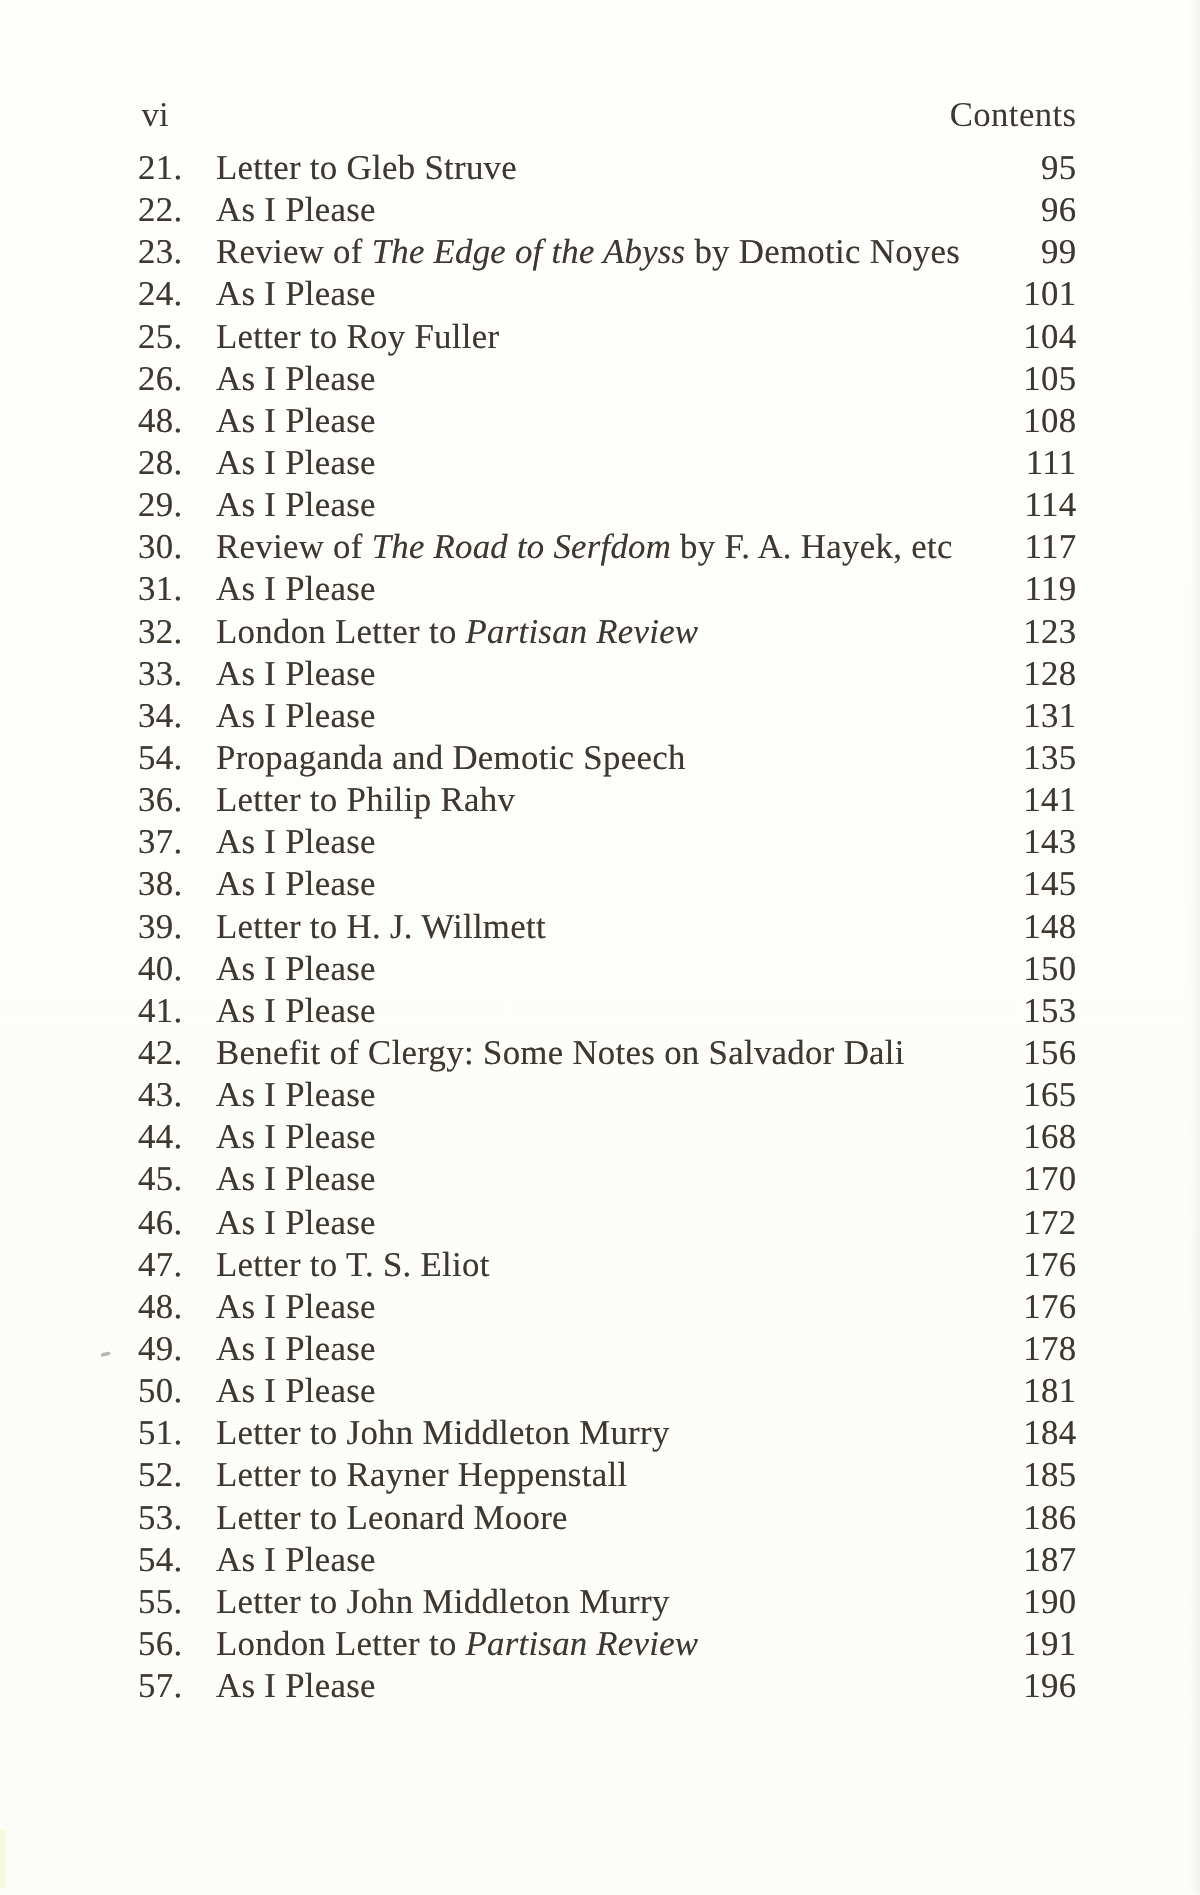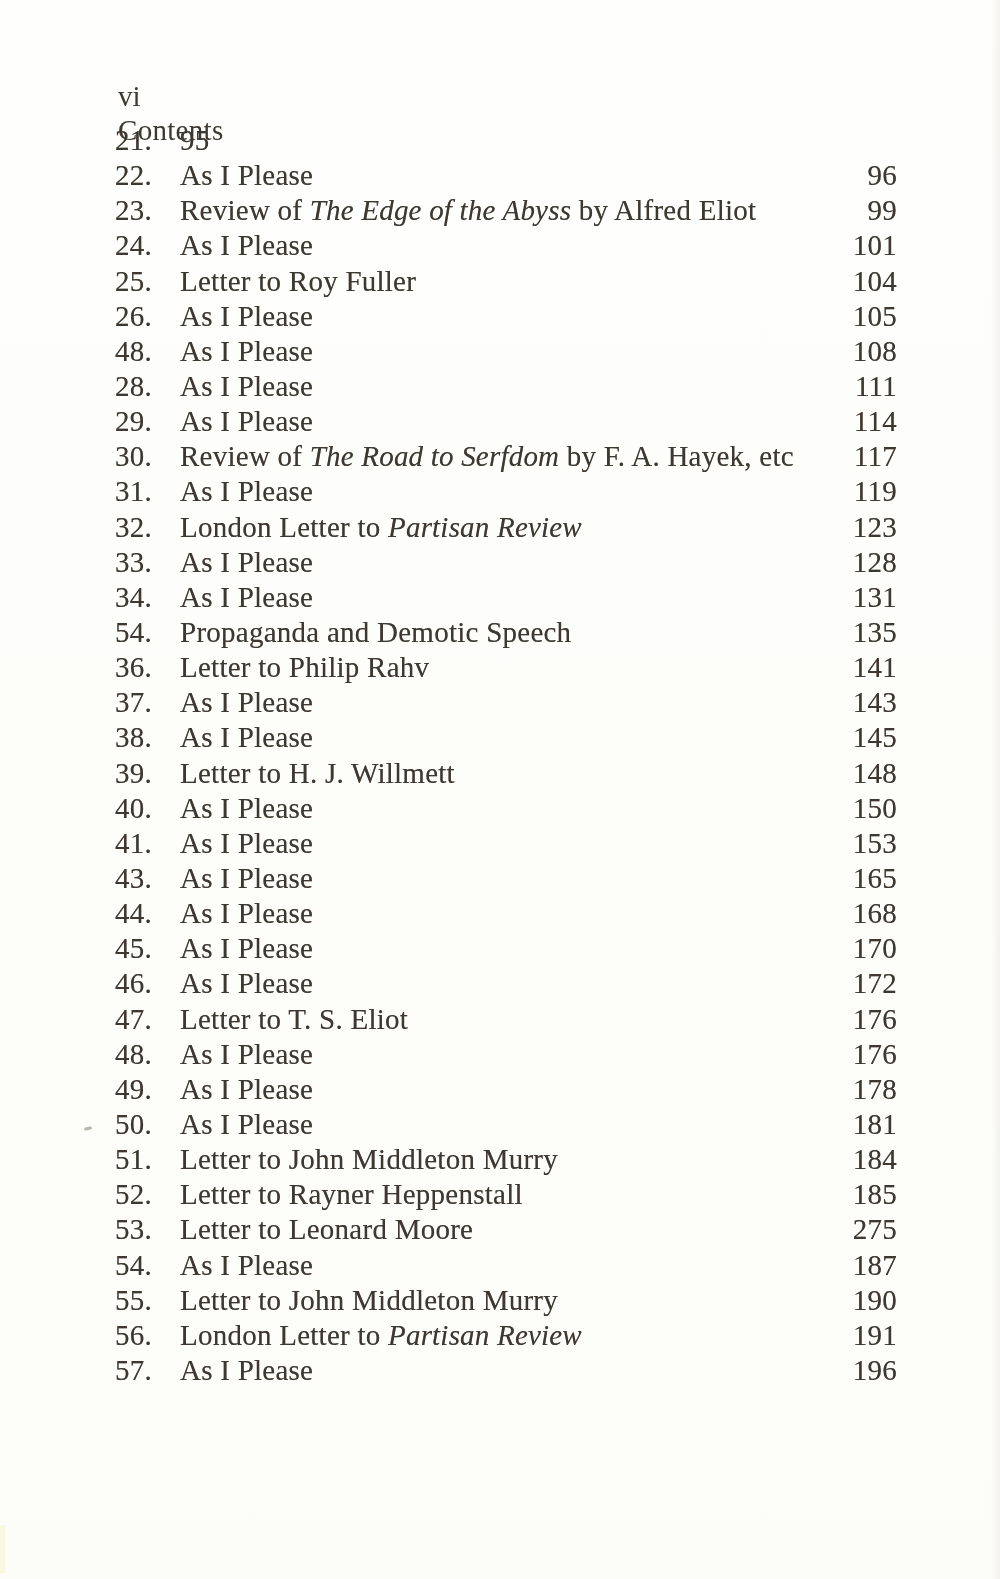--- a/index.html
+++ b/index.html
@@ -26,21 +26,21 @@
     background: #f7f8dc; opacity: .8;
   }
   .speck {
     position: absolute; left: 84px; top: 1127px;
     width: 8px; height: 3px; background: #bcb7ae;
     border-radius: 2px; transform: rotate(-12deg);
   }
   .page-header {
     position: absolute; left: 118px; right: 103px; top: 79px;
     display: flex; justify-content: space-between; align-items: baseline;
-    font-size: 29px; line-height: 34px; flex-direction: column;
+    font-size: 29px; line-height: 34px;
   }
   .running-head { letter-spacing: 0.3px; }
   .toc {
     position: absolute; left: 115px; right: 103px; top: 123px;
   }
   .toc-row {
     display: flex; align-items: flex-start;
     height: 35.15px;
     font-size: 29px; line-height: 35.15px;
     letter-spacing: 0.25px;
@@ -56,32 +56,33 @@
 
 <div class="sheet">
   <div class="page-header">
     <span class="page-label">vi</span>
     <span class="running-head">Contents</span>
   </div>
 
   <div class="toc">
   <div class="toc-row">
     <span class="num">21.</span>
+    <span class="title"><span>Letter to Gleb Struve</span></span>
     <span class="pg">95</span>
   </div>
 
   <div class="toc-row">
     <span class="num">22.</span>
     <span class="title"><span>As I Please</span></span>
     <span class="pg">96</span>
   </div>
 
   <div class="toc-row">
     <span class="num">23.</span>
-    <span class="title"><span>Review of </span><i>The Edge of the Abyss</i><span> by Alfred Eliot</span></span>
+    <span class="title"><span>Review of </span><i>The Edge of the Abyss</i><span> by Demotic Noyes</span></span>
     <span class="pg">99</span>
   </div>
 
   <div class="toc-row">
     <span class="num">24.</span>
     <span class="title"><span>As I Please</span></span>
     <span class="pg">101</span>
   </div>
 
   <div class="toc-row">
@@ -179,20 +180,25 @@
     <span class="title"><span>As I Please</span></span>
     <span class="pg">150</span>
   </div>
 
   <div class="toc-row">
     <span class="num">41.</span>
     <span class="title"><span>As I Please</span></span>
     <span class="pg">153</span>
   </div>
 
+  <div class="toc-row">
+    <span class="num">42.</span>
+    <span class="title"><span>Benefit of Clergy: Some Notes on Salvador Dali</span></span>
+    <span class="pg">156</span>
+  </div>
 
   <div class="toc-row">
     <span class="num">43.</span>
     <span class="title"><span>As I Please</span></span>
     <span class="pg">165</span>
   </div>
 
   <div class="toc-row">
     <span class="num">44.</span>
     <span class="title"><span>As I Please</span></span>
@@ -243,21 +249,21 @@
 
   <div class="toc-row">
     <span class="num">52.</span>
     <span class="title"><span>Letter to Rayner Heppenstall</span></span>
     <span class="pg">185</span>
   </div>
 
   <div class="toc-row">
     <span class="num">53.</span>
     <span class="title"><span>Letter to Leonard Moore</span></span>
-    <span class="pg">275</span>
+    <span class="pg">186</span>
   </div>
 
   <div class="toc-row">
     <span class="num">54.</span>
     <span class="title"><span>As I Please</span></span>
     <span class="pg">187</span>
   </div>
 
   <div class="toc-row">
     <span class="num">55.</span>

